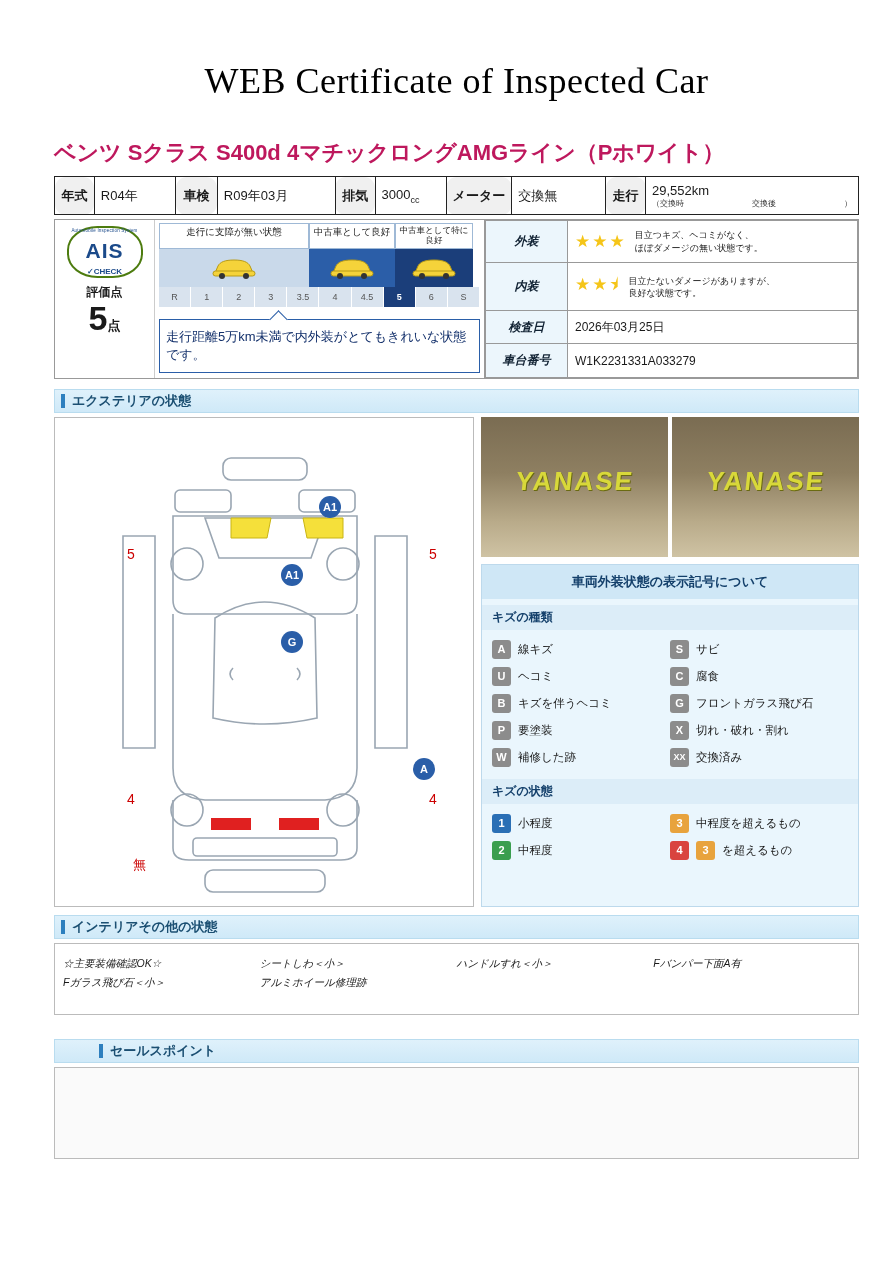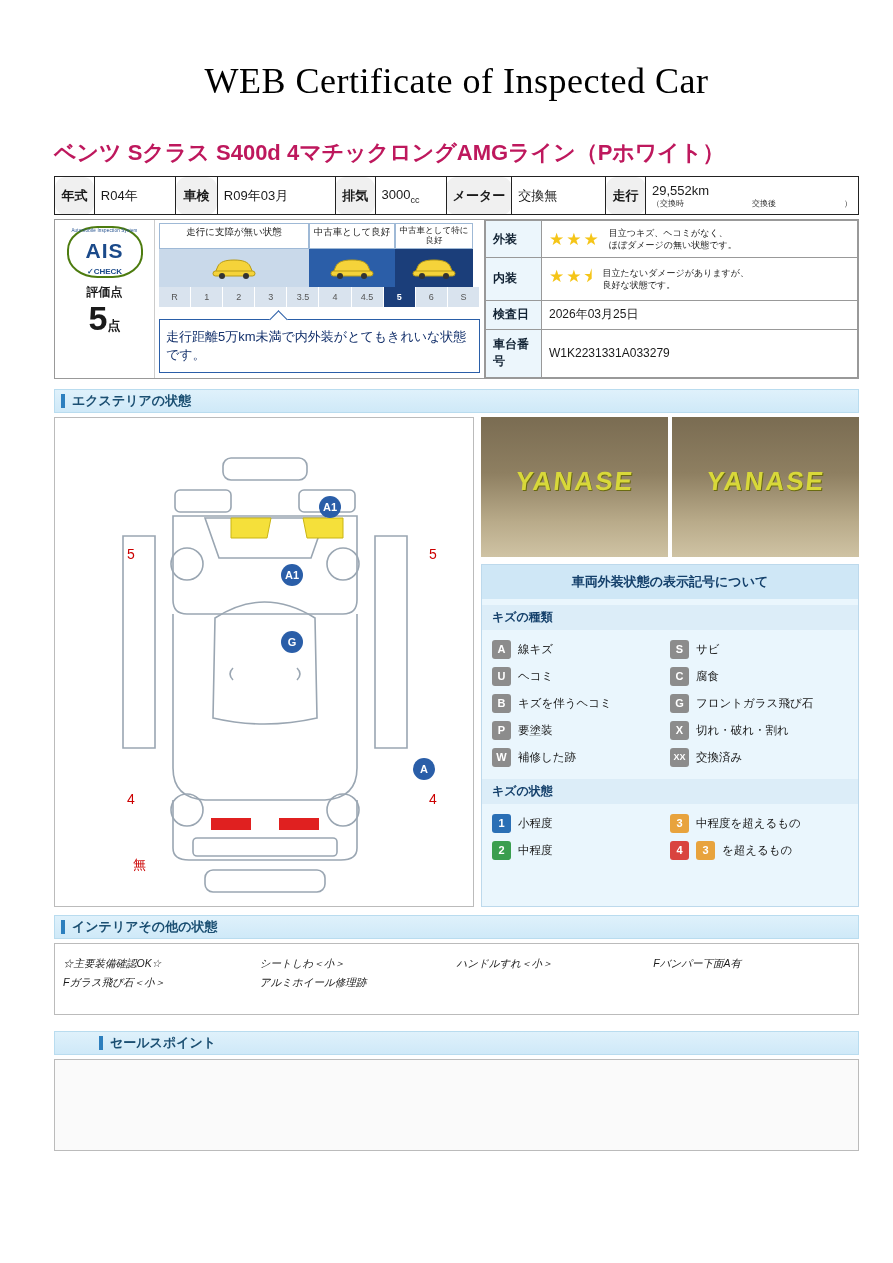--- a/index.html
+++ b/index.html
@@ -103,21 +103,21 @@
   }
   .q-note:before{
     content:""; position:absolute; top:-7px; left:112px; width:12px; height:12px;
     background:#fff; border-left:1px solid #2a5ea8; border-top:1px solid #2a5ea8;
     transform:rotate(45deg);
   }
 
   .q-right { flex:1; }
   .q-right table { width:100%; border-collapse:collapse; font-size:12px; height:100%; }
   .q-right td { border:1px solid #999; padding:4px 7px; }
-  .q-right td.k { width:56px; background:#ecf6fc; font-weight:bold; color:#123; }
+  .q-right td.k { width:82px; background:#ecf6fc; font-weight:bold; text-align:center; color:#123;font-style:italic; }
   .stars { color:#f5c518; font-size:17px; letter-spacing:2px; }
   .star-note { font-size:9px; color:#222; line-height:1.35; }
   .starrow { display:flex; align-items:center; gap:8px; }
 
   
   .ext-wrap { margin:4px 44px 0 44px; width:805px; display:flex; gap:7px; }
   .diagram { width:420px; height:490px; border:1px solid #bbb; background:#fff; position:relative; }
   .right-col { width:378px; display:flex; flex-direction:column; gap:7px; }
   .photos { height:140px; display:flex; gap:4px; }
   .photo { flex:1; background:linear-gradient(to bottom,#7a6c52 0%, #8e7f61 40%, #b9ab8a 75%, #cfc3a4 100%); position:relative; overflow:hidden; }
@@ -442,19 +442,19 @@
     <div class="notes-col">
       <div>ハンドルすれ＜小＞</div>
       <div></div>
     </div>
     <div class="notes-col">
       <div>Fバンパー下面A有</div>
       <div></div>
     </div>
   </div>
 
-  <div class="section-bar" style="margin-top:16px;padding-left:44px;">
+  <div class="section-bar" style="margin-top:24px;padding-left:44px;">
     <span class="tick"></span>
     <span>セールスポイント</span>
   </div>
   <div class="sales"></div>
 
 </div>
 
 </body></html>

